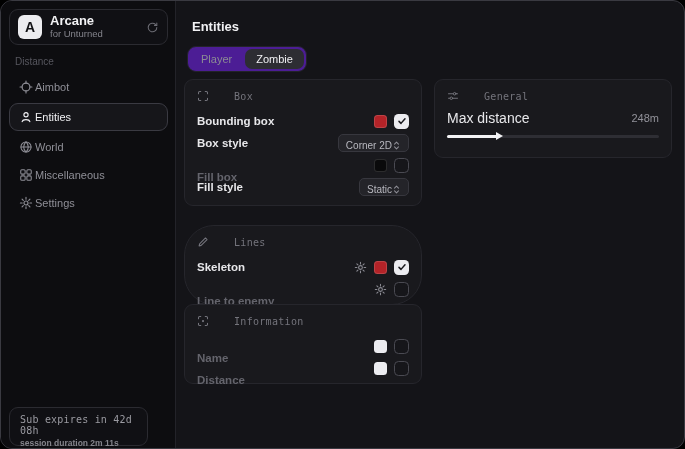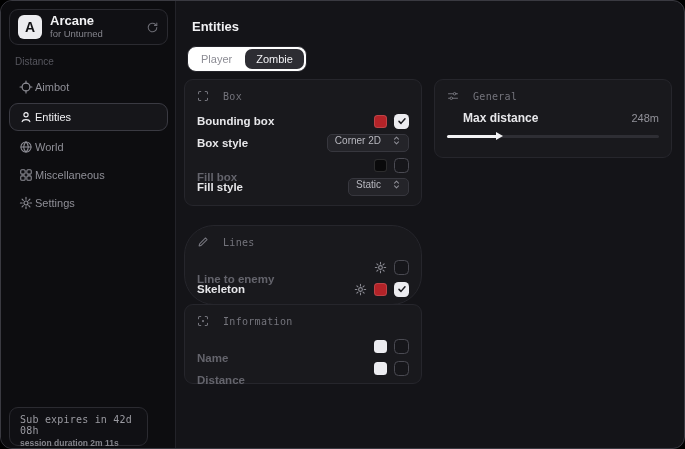--- a/index.html
+++ b/index.html
@@ -20,47 +20,47 @@
   .side-item{display:flex;align-items:center;gap:2px;height:28px;padding:0 9px;border-radius:9px;color:#8f8f97;font-size:11px;cursor:pointer;border:1px solid transparent;}
   .side-item.active{border:1px solid #3a3a42;background:#16161a;color:#f0f0f3;height:28px;margin:2px 0;}
   .side-item .ico{display:flex;color:inherit;}
   .side-footer{position:absolute;left:8px;top:406px;width:139px;height:39px;border:1px solid #2b2b31;border-radius:9px;background:#101014;padding:6px 10px 0 10px;}
   .foot-1{font-family:"DejaVu Sans Mono",monospace;font-size:10px;color:#9b9ba2;letter-spacing:.2px;}
   .foot-2{font-size:8.5px;color:#84848b;font-weight:bold;margin-top:2px;}
 
   
   .main{position:absolute;left:176px;top:0;right:0;bottom:0;}
   .page-title{position:absolute;left:15px;top:18px;font-size:13px;font-weight:bold;color:#f2f2f4;}
-  .tabs{position:absolute;left:10px;top:45px;display:flex;gap:2px;background:#ffffff;border:1px solid #232329;border-radius:9px;padding:2px;}
+  .tabs{position:absolute;left:10px;top:45px;display:flex;gap:2px;background:#4c1d95;border:1px solid #232329;border-radius:9px;padding:2px;}
   .tab{font-size:11px;padding:4px 11px;border-radius:7px;color:#8c8c94;cursor:pointer;}
   .tab.active{background:#2d2d33;color:#f0f0f3;}
 
   .panel{position:absolute;background:#19191d;border:1px solid #26262c;border-radius:9px;padding:9px 12px;width:238px;}
   .p-box{left:7px;top:78px;height:127px;}
   .p-lines{left:7px;top:224px;height:80px;border-radius:30px;}
   .p-info{left:7px;top:303px;height:80px;}
   .p-general{left:257px;top:78px;height:79px;}
-  .panel-hd{display:flex;align-items:center;gap:14px;color:#74747c;height:14px;}
+  .panel-hd{display:flex;align-items:center;gap:25px;color:#74747c;height:14px;}
   .panel-hd .title{font-family:"DejaVu Sans Mono",monospace;font-size:10px;letter-spacing:.3px;}
   .rows{margin-top:7px;}
   .row{display:flex;align-items:center;height:22px;}
   .row .lbl{flex:1;font-size:11.5px;font-weight:bold;color:#e7e7ea;}
   .row .lbl.dim{color:#64646c;font-weight:bold;margin-top:24px;}
   .ctrls{display:flex;align-items:center;gap:7px;}
   .swatch{width:13px;height:13px;border-radius:3.5px;border:1px solid rgba(255,255,255,.14);}
   .checkbox{width:15px;height:15px;border-radius:4.5px;display:flex;align-items:center;justify-content:center;cursor:pointer;}
   .checkbox.on{background:#ececf0;}
   .checkbox.off{background:#16161a;border:1px solid #4a4a52;}
-  .dropdown{display:flex;align-items:flex-start;gap:11px;height:18px;padding:0 7px;border-radius:5px;background:#242429;border:1px solid #37373e;color:#b8b8bf;font-size:10px;cursor:pointer;}
+  .dropdown{display:flex;align-items:flex-end;gap:0;height:18px;padding:0 7px;border-radius:5px;background:#242429;border:1px solid #37373e;color:#b8b8bf;font-size:10px;cursor:pointer;}
   .dropdown .chev{display:flex;color:#8f8f97;}
   .gear-btn{display:flex;color:#8a8a92;cursor:pointer;}
 
   
   .gen-row{display:flex;align-items:center;margin-top:6px;height:18px;}
-  .gen-row .lbl{flex:1;font-size:12px;font-weight:bold;color:#e7e7ea;margin-left:16px;}
+  .gen-row .lbl{flex:1;font-size:14px;font-weight:normal;color:#e7e7ea;}
   .gen-val{font-size:11px;color:#92929a;}
   .slider{position:relative;margin-top:5px;height:9px;cursor:pointer;}
   .slider .track{position:absolute;left:0;right:0;top:3px;height:3px;background:#2e2e34;border-radius:2px;}
   .slider .fill{position:absolute;left:0;top:3px;height:3px;background:#f2f2f4;border-radius:2px;}
   .slider .handle{position:absolute;top:0;width:0;height:0;border-left:7px solid #f2f2f4;border-top:4.5px solid transparent;border-bottom:4.5px solid transparent;transform:translateX(-2px);}
   svg{display:block;}
 </style>
 </head>
 <body>
 
@@ -209,46 +209,46 @@
       <div class="panel-hd">
         <span>
           <svg width="12" height="12" viewBox="0 0 16 16" fill="none" stroke="currentColor" stroke-width="1.4" stroke-linecap="round" stroke-linejoin="round">
               <path d="M2.8 13.2l.7-2.8 7.8-7.8 2.1 2.1-7.8 7.8-2.8.7z"></path>
             </svg>
         </span>
         <span class="title">Lines</span>
       </div>
       <div class="rows">
         <div class="row">
-          <span class="lbl dim">Line to enemy</span>
+          <span class="lbl">Skeleton</span>
           <span class="ctrls">
             <span class="gear-btn">
               <svg width="13" height="13" viewBox="0 0 16 16" fill="none" stroke="currentColor" stroke-width="1.3" stroke-linecap="round">
                   <circle cx="8" cy="8" r="2.3"></circle>
                   <path d="M8 1.6v2M8 12.4v2M1.6 8h2M12.4 8h2M3.5 3.5l1.4 1.4M11.1 11.1l1.4 1.4M12.5 3.5l-1.4 1.4M4.9 11.1l-1.4 1.4"></path>
                 </svg>
             </span>
-            <span class="checkbox off"></span>
-          </span>
-        </div>
-        <div class="row">
-          <span class="lbl">Skeleton</span>
+            <span class="swatch" style="background: rgb(179, 35, 40);"></span>
+            <span class="checkbox on">
+              <svg width="10" height="10" viewBox="0 0 16 16" fill="none" stroke="#1a1a1e" stroke-width="2.4" stroke-linecap="round" stroke-linejoin="round">
+                  <path d="M3.2 8.6l3.2 3.2 6.4-7.4"></path>
+                </svg>
+            </span>
+          </span>
+        </div>
+        <div class="row">
+          <span class="lbl dim">Line to enemy</span>
           <span class="ctrls">
             <span class="gear-btn">
               <svg width="13" height="13" viewBox="0 0 16 16" fill="none" stroke="currentColor" stroke-width="1.3" stroke-linecap="round">
                   <circle cx="8" cy="8" r="2.3"></circle>
                   <path d="M8 1.6v2M8 12.4v2M1.6 8h2M12.4 8h2M3.5 3.5l1.4 1.4M11.1 11.1l1.4 1.4M12.5 3.5l-1.4 1.4M4.9 11.1l-1.4 1.4"></path>
                 </svg>
             </span>
-            <span class="swatch" style="background: rgb(179, 35, 40);"></span>
-            <span class="checkbox on">
-              <svg width="10" height="10" viewBox="0 0 16 16" fill="none" stroke="#1a1a1e" stroke-width="2.4" stroke-linecap="round" stroke-linejoin="round">
-                  <path d="M3.2 8.6l3.2 3.2 6.4-7.4"></path>
-                </svg>
-            </span>
+            <span class="checkbox off"></span>
           </span>
         </div>
       </div>
     </div>
 
     <div class="panel p-info">
       <div class="panel-hd">
         <span>
           <svg width="12" height="12" viewBox="0 0 16 16" fill="none" stroke="currentColor" stroke-width="1.4" stroke-linecap="round">
               <path d="M5 2H3.5A1.5 1.5 0 0 0 2 3.5V5M11 2h1.5A1.5 1.5 0 0 1 14 3.5V5M14 11v1.5a1.5 1.5 0 0 1-1.5 1.5H11M2 11v1.5A1.5 1.5 0 0 0 3.5 14H5"></path>

